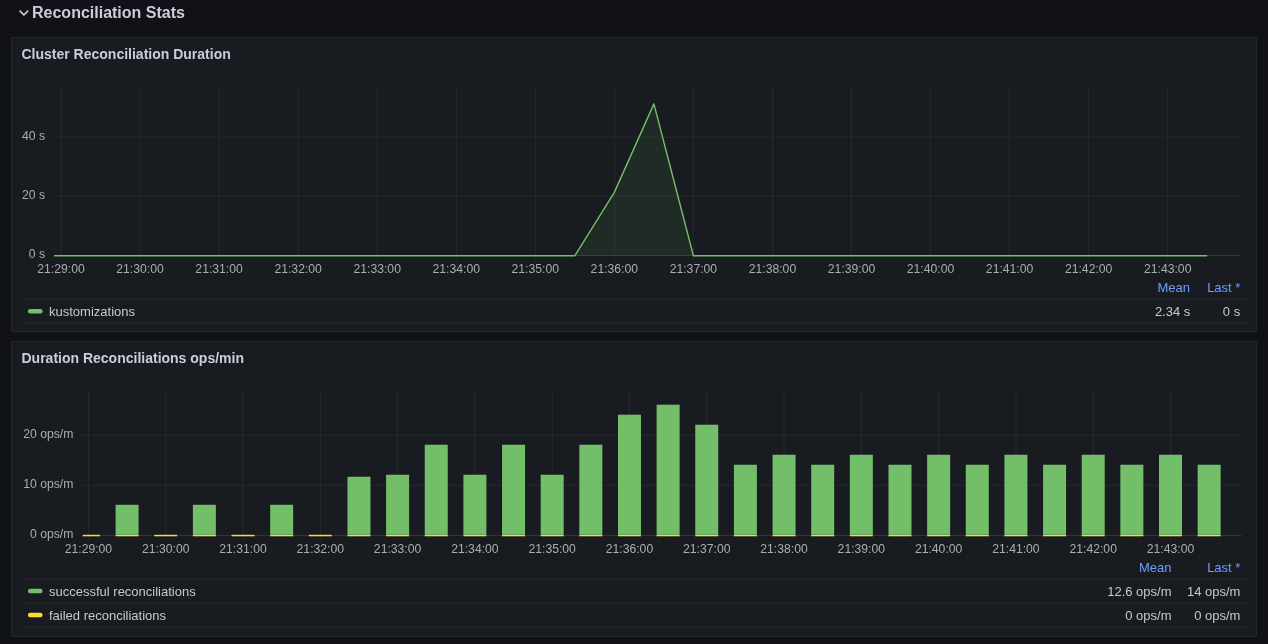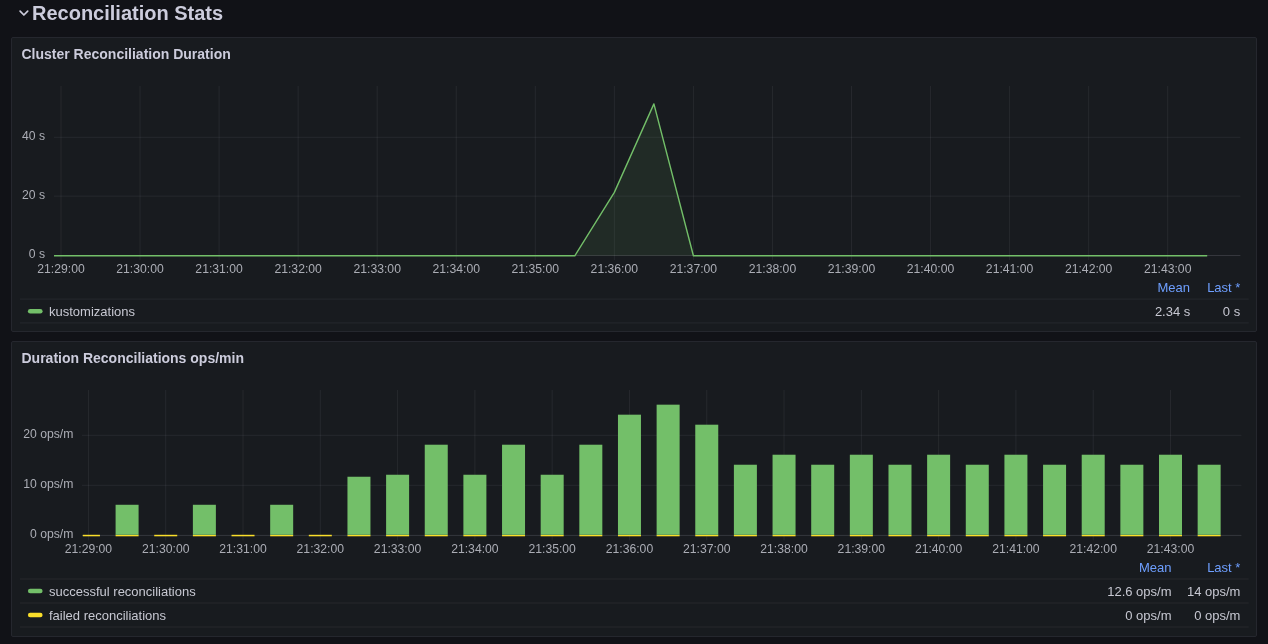--- a/index.html
+++ b/index.html
@@ -7,21 +7,21 @@
   .panel { position:absolute; left:11px; width:1246px; background:#181b1f;
             border:1px solid #25272e; border-radius:2px; box-sizing:border-box; }
   .ptitle { position:absolute; left:9.5px; top:8px; font-size:14px; font-weight:bold;
              color:#ccccdc; letter-spacing:0; }
 </style></head>
 <body>
   <div style="position:absolute;left:0;top:0;width:1268px;height:26px;">
     <svg width="40" height="26" style="position:absolute;left:0;top:0">
       <path d="M 20.1 11.2 L 23.9 15 L 27.7 11.2" stroke="#ccccdc" stroke-width="1.7" fill="none" stroke-linecap="round" stroke-linejoin="round"></path>
     </svg>
-    <div style="position:absolute;left:32px;top:13px;transform:translateY(-50%);font-size:20px;font-weight:bold;color:#ccccdc;">Reconciliation Stats</div>
+    <div style="position:absolute;left:32px;top:13px;transform:translateY(-50%);font-size:16px;font-weight:bold;color:#ccccdc;">Reconciliation Stats</div>
   </div>
   <div class="panel" style="top:37px;height:295px;padding-left:38px;">
     <div class="ptitle">Cluster Reconciliation Duration</div>
     <svg width="1244" height="293" style="position:absolute;left:0;top:0">
       <line x1="42.00" y1="158.15" x2="1228.40" y2="158.15" stroke="rgba(204,204,220,0.08)" stroke-width="1"></line>
       <line x1="42.00" y1="99.30" x2="1228.40" y2="99.30" stroke="rgba(204,204,220,0.08)" stroke-width="1"></line>
       <line x1="49.00" y1="48.00" x2="49.00" y2="217.00" stroke="rgba(204,204,220,0.08)" stroke-width="1"></line>
       <line x1="49.00" y1="217.00" x2="49.00" y2="222.00" stroke="rgba(204,204,220,0.08)" stroke-width="1"></line>
       <line x1="128.05" y1="48.00" x2="128.05" y2="217.00" stroke="rgba(204,204,220,0.08)" stroke-width="1"></line>
       <line x1="128.05" y1="217.00" x2="128.05" y2="222.00" stroke="rgba(204,204,220,0.08)" stroke-width="1"></line>

